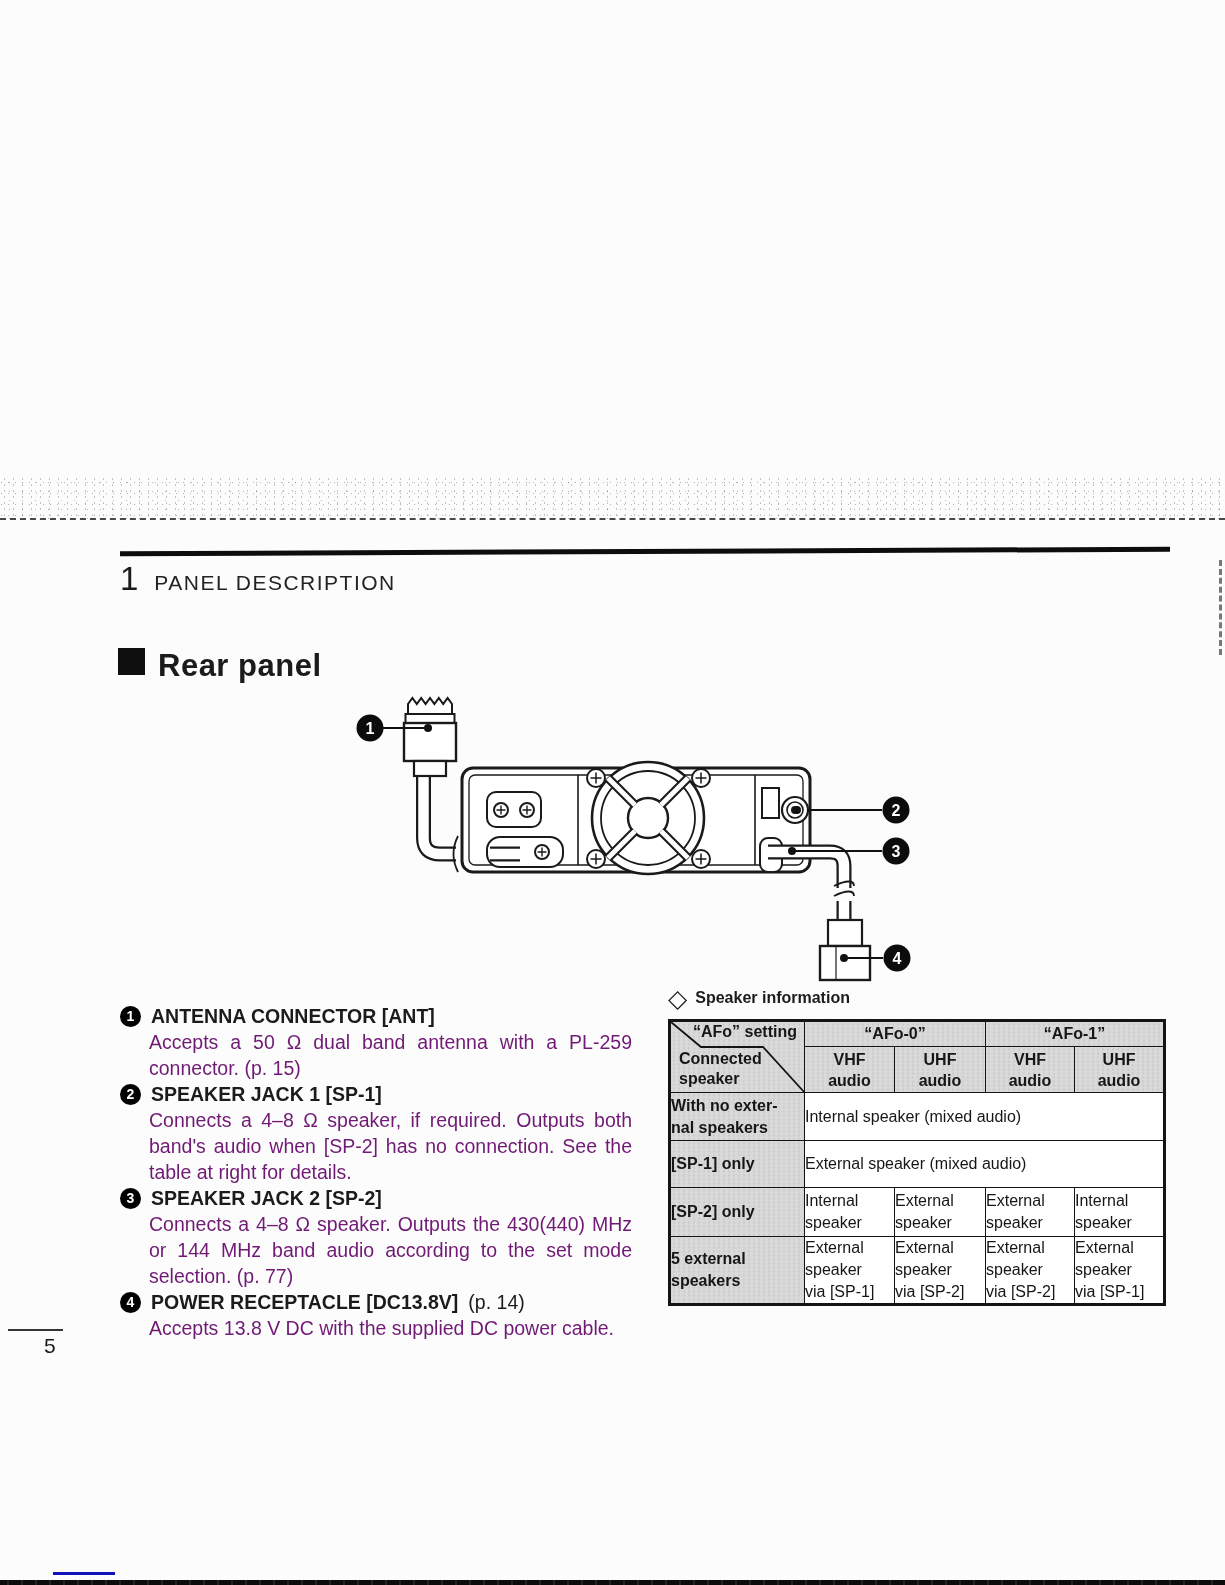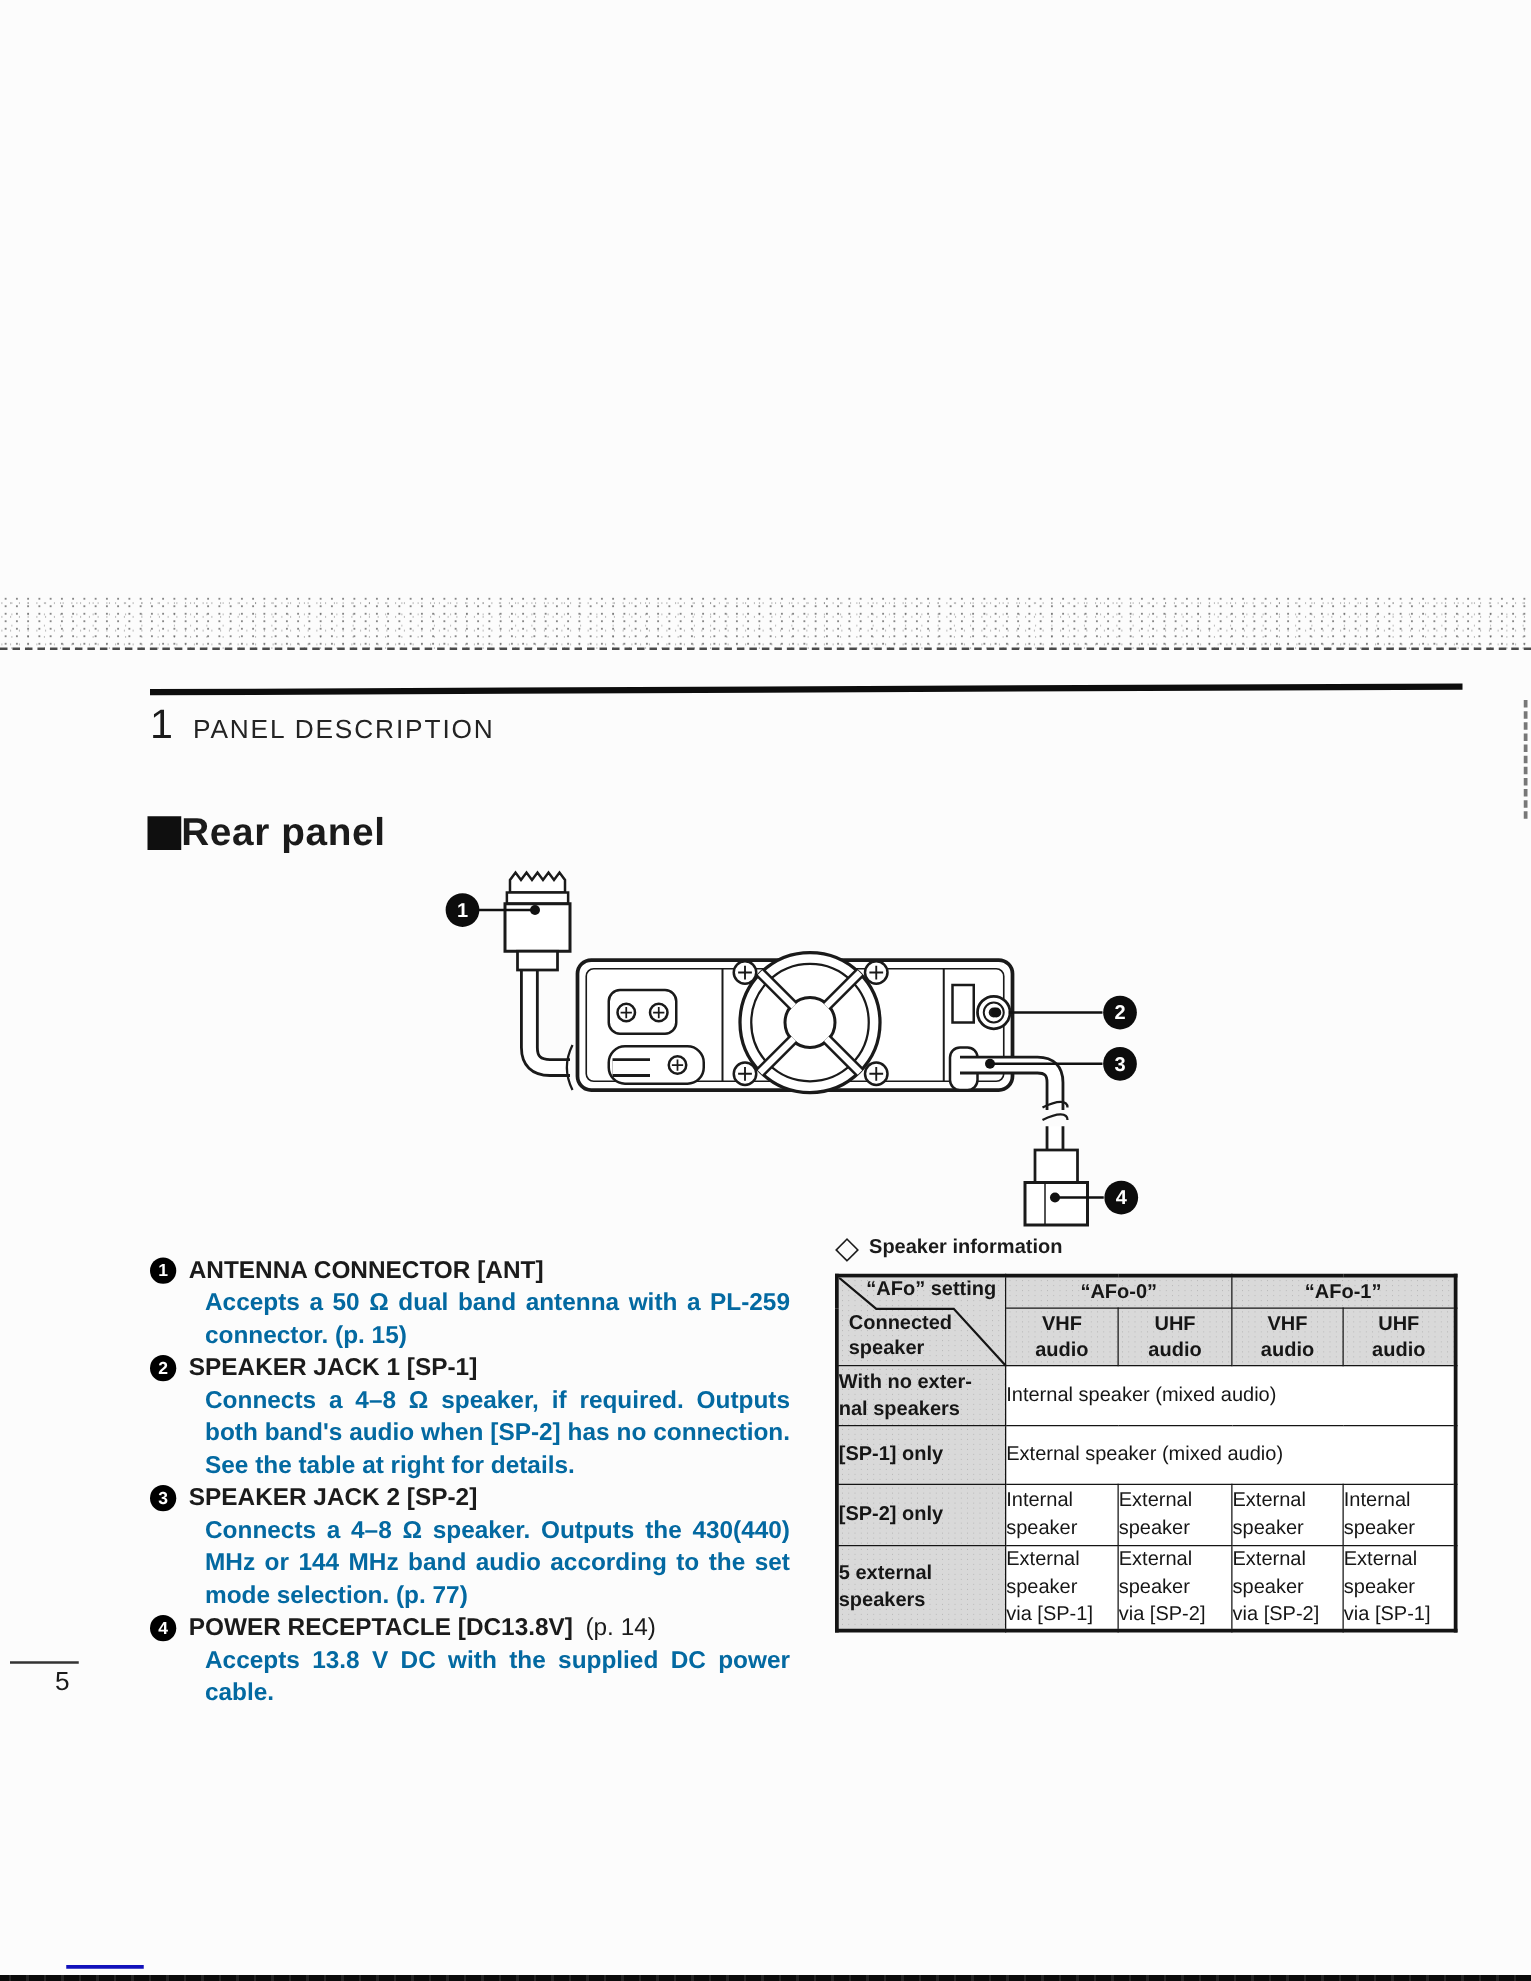--- a/index.html
+++ b/index.html
@@ -26,41 +26,40 @@
   .right-dashes{
     position:absolute; left:1219px; top:560px; height:95px; width:0;
     border-left:3px dashed #777;
   }
   .chapter{
     position:absolute; left:120px; top:560px; display:flex; align-items:baseline; gap:16px;
   }
   .ch-num{font-size:33px; font-weight:500;}
   .ch-title{font-size:21px; letter-spacing:1.5px; color:#232323;}
   .section-head{
-    position:absolute; left:118px; top:648px; display:flex; align-items:center; 
+    position:absolute; left:118px; top:648px; display:flex; gap:13px;
   }
   .sq{width:27px; height:27px; background:#0f0f0f;}
   .section-title{font-size:31px; font-weight:bold; letter-spacing:0.5px;}
 
   .diagram{position:absolute; left:330px; top:680px;}
 
   
   .items{position:absolute; left:120px; top:1003px; width:512px;}
   .item-title{display:flex; align-items:center; gap:10px; line-height:26px;}
   .bullet{
     flex:0 0 auto; width:21px; height:21px; border-radius:50%; background:#000;
     color:#fff; font-size:14px; font-weight:bold; display:inline-flex;
     align-items:center; justify-content:center;
   }
   .item-title .t{font-size:19.5px; font-weight:bold;}
   .item-title .ts{font-size:19.5px; font-weight:normal;}
   .item-body{
-    margin-left:44px; font-size:19.5px; line-height:26px; text-align:justify;
-    color:#0369a1;
-    font-weight:bold;
+    margin-left:29px; font-size:19.5px; line-height:26px; text-align:justify;
+    color:#701a75;
   }
 
   
   .rightcol{position:absolute; left:668px; top:986px; width:504px;}
   .sp-head{display:flex; align-items:center; gap:8px; margin-bottom:9px;}
   .diamond{font-size:25px; font-weight:bold; line-height:24px;}
   .sp-title{font-size:16px; font-weight:bold;}
 
   table.sp{
     border-collapse:collapse; table-layout:fixed; width:497px;

